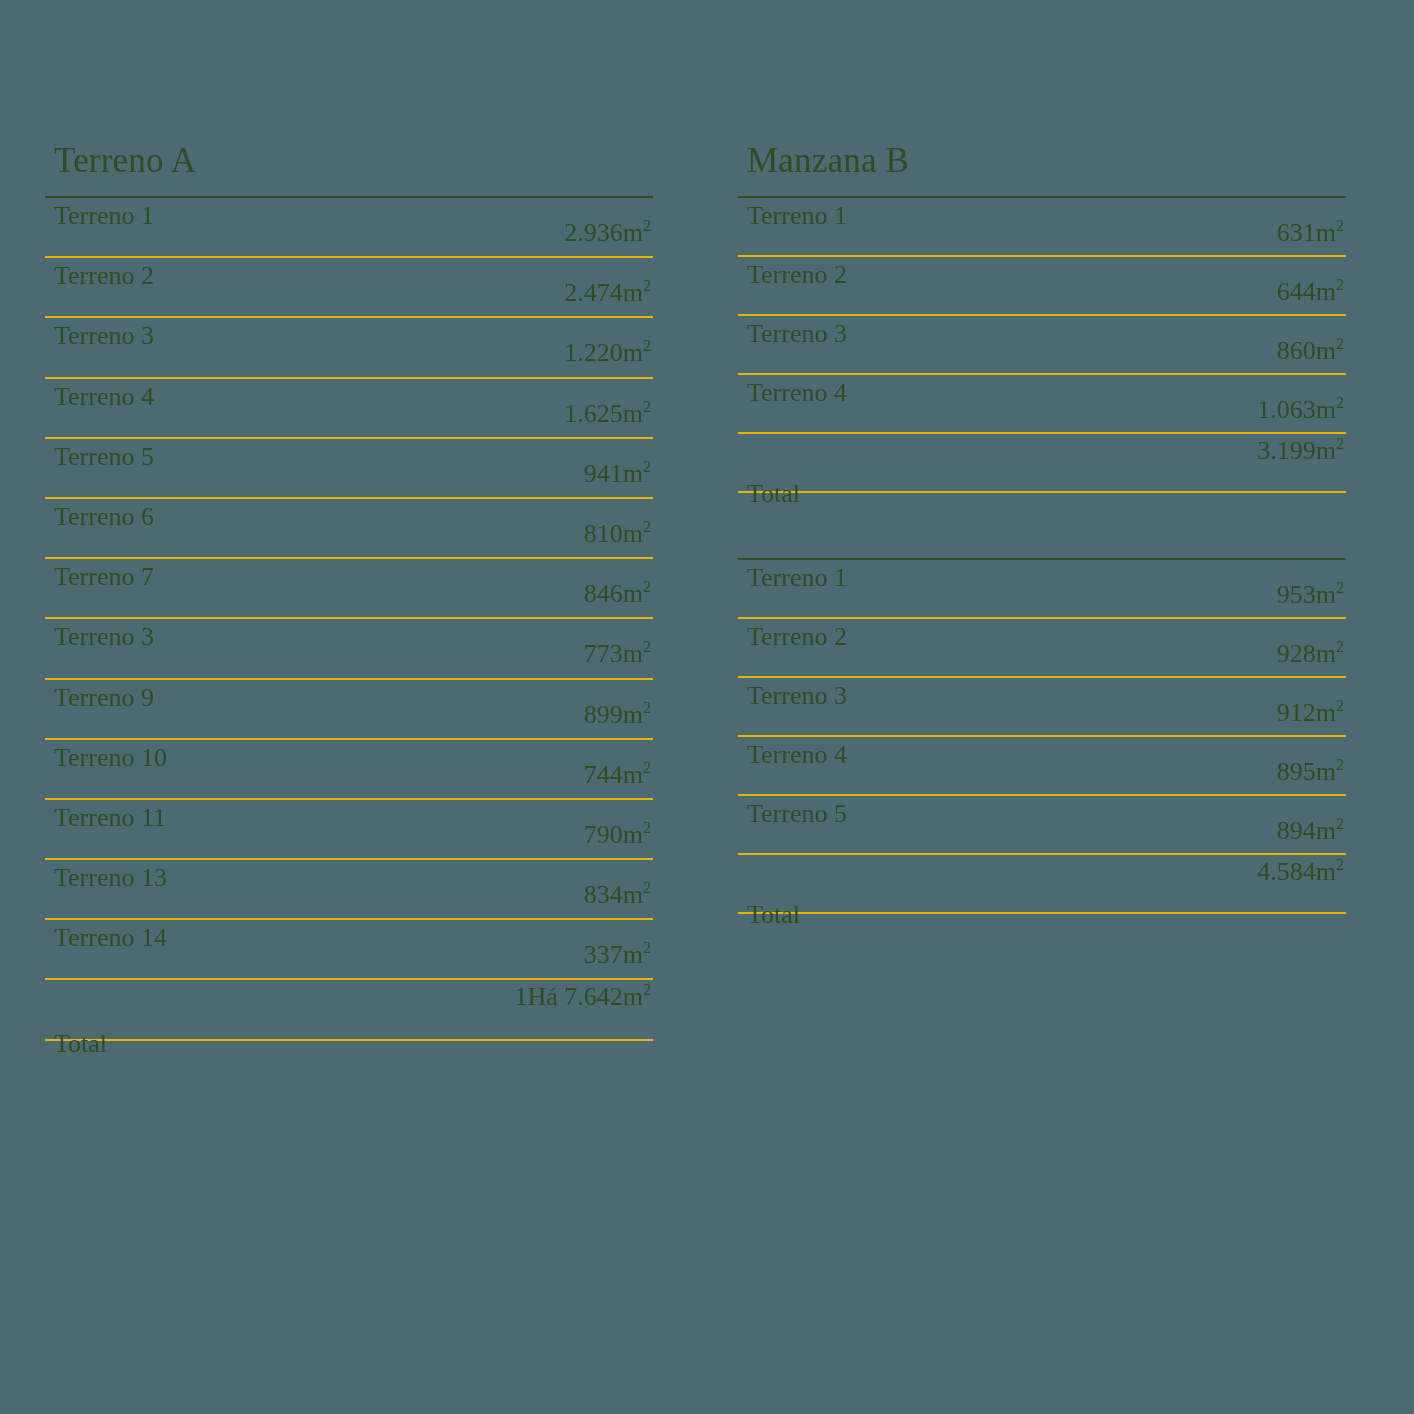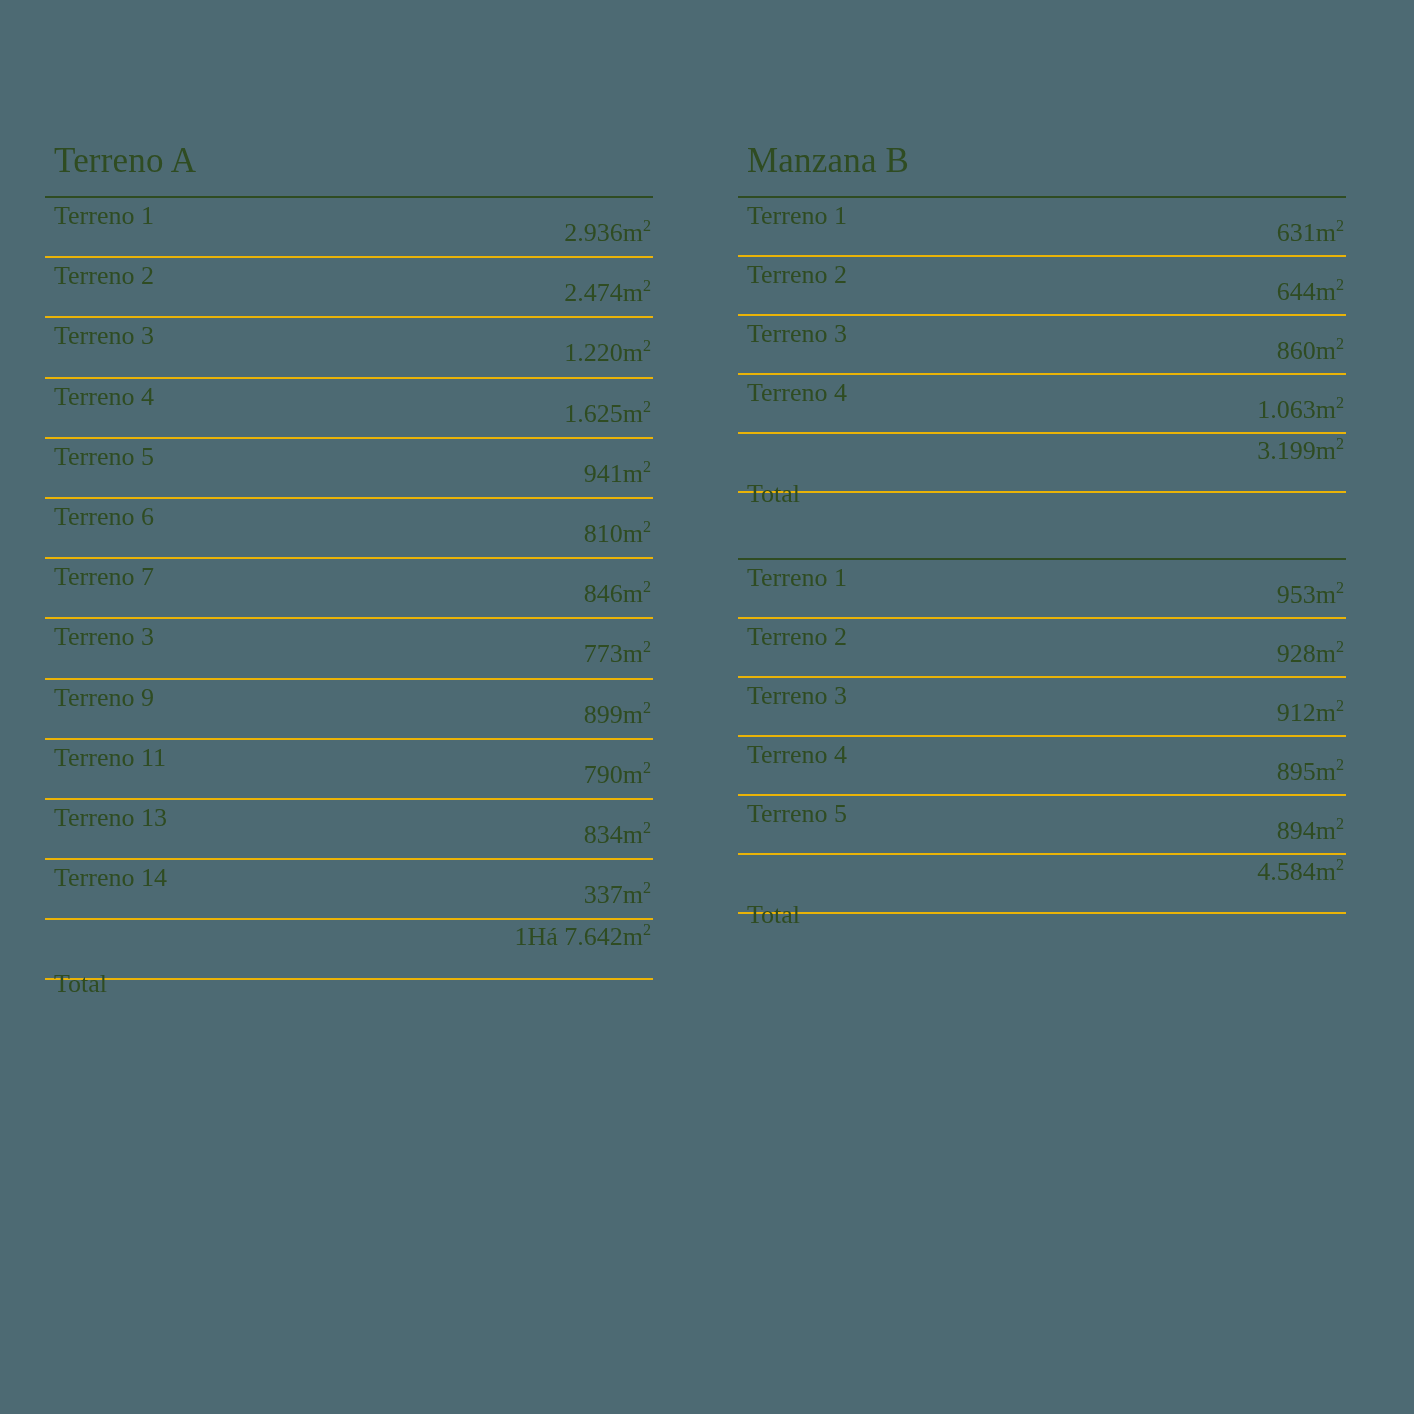--- a/index.html
+++ b/index.html
@@ -112,20 +112,24 @@
         </div>
         <div class="row">
           <div class="row-label">Terreno 3</div>
           <div class="row-value"><span>773m</span><sup>2</sup></div>
         </div>
         <div class="row">
           <div class="row-label">Terreno 9</div>
           <div class="row-value"><span>899m</span><sup>2</sup></div>
         </div>
         <div class="row">
+          <div class="row-label">Terreno 10</div>
+          <div class="row-value"><span>744m</span><sup>2</sup></div>
+        </div>
+        <div class="row">
           <div class="row-label">Terreno 11</div>
           <div class="row-value"><span>790m</span><sup>2</sup></div>
         </div>
         <div class="row">
           <div class="row-label">Terreno 13</div>
           <div class="row-value"><span>834m</span><sup>2</sup></div>
         </div>
         <div class="row">
           <div class="row-label">Terreno 14</div>
           <div class="row-value"><span>337m</span><sup>2</sup></div>

